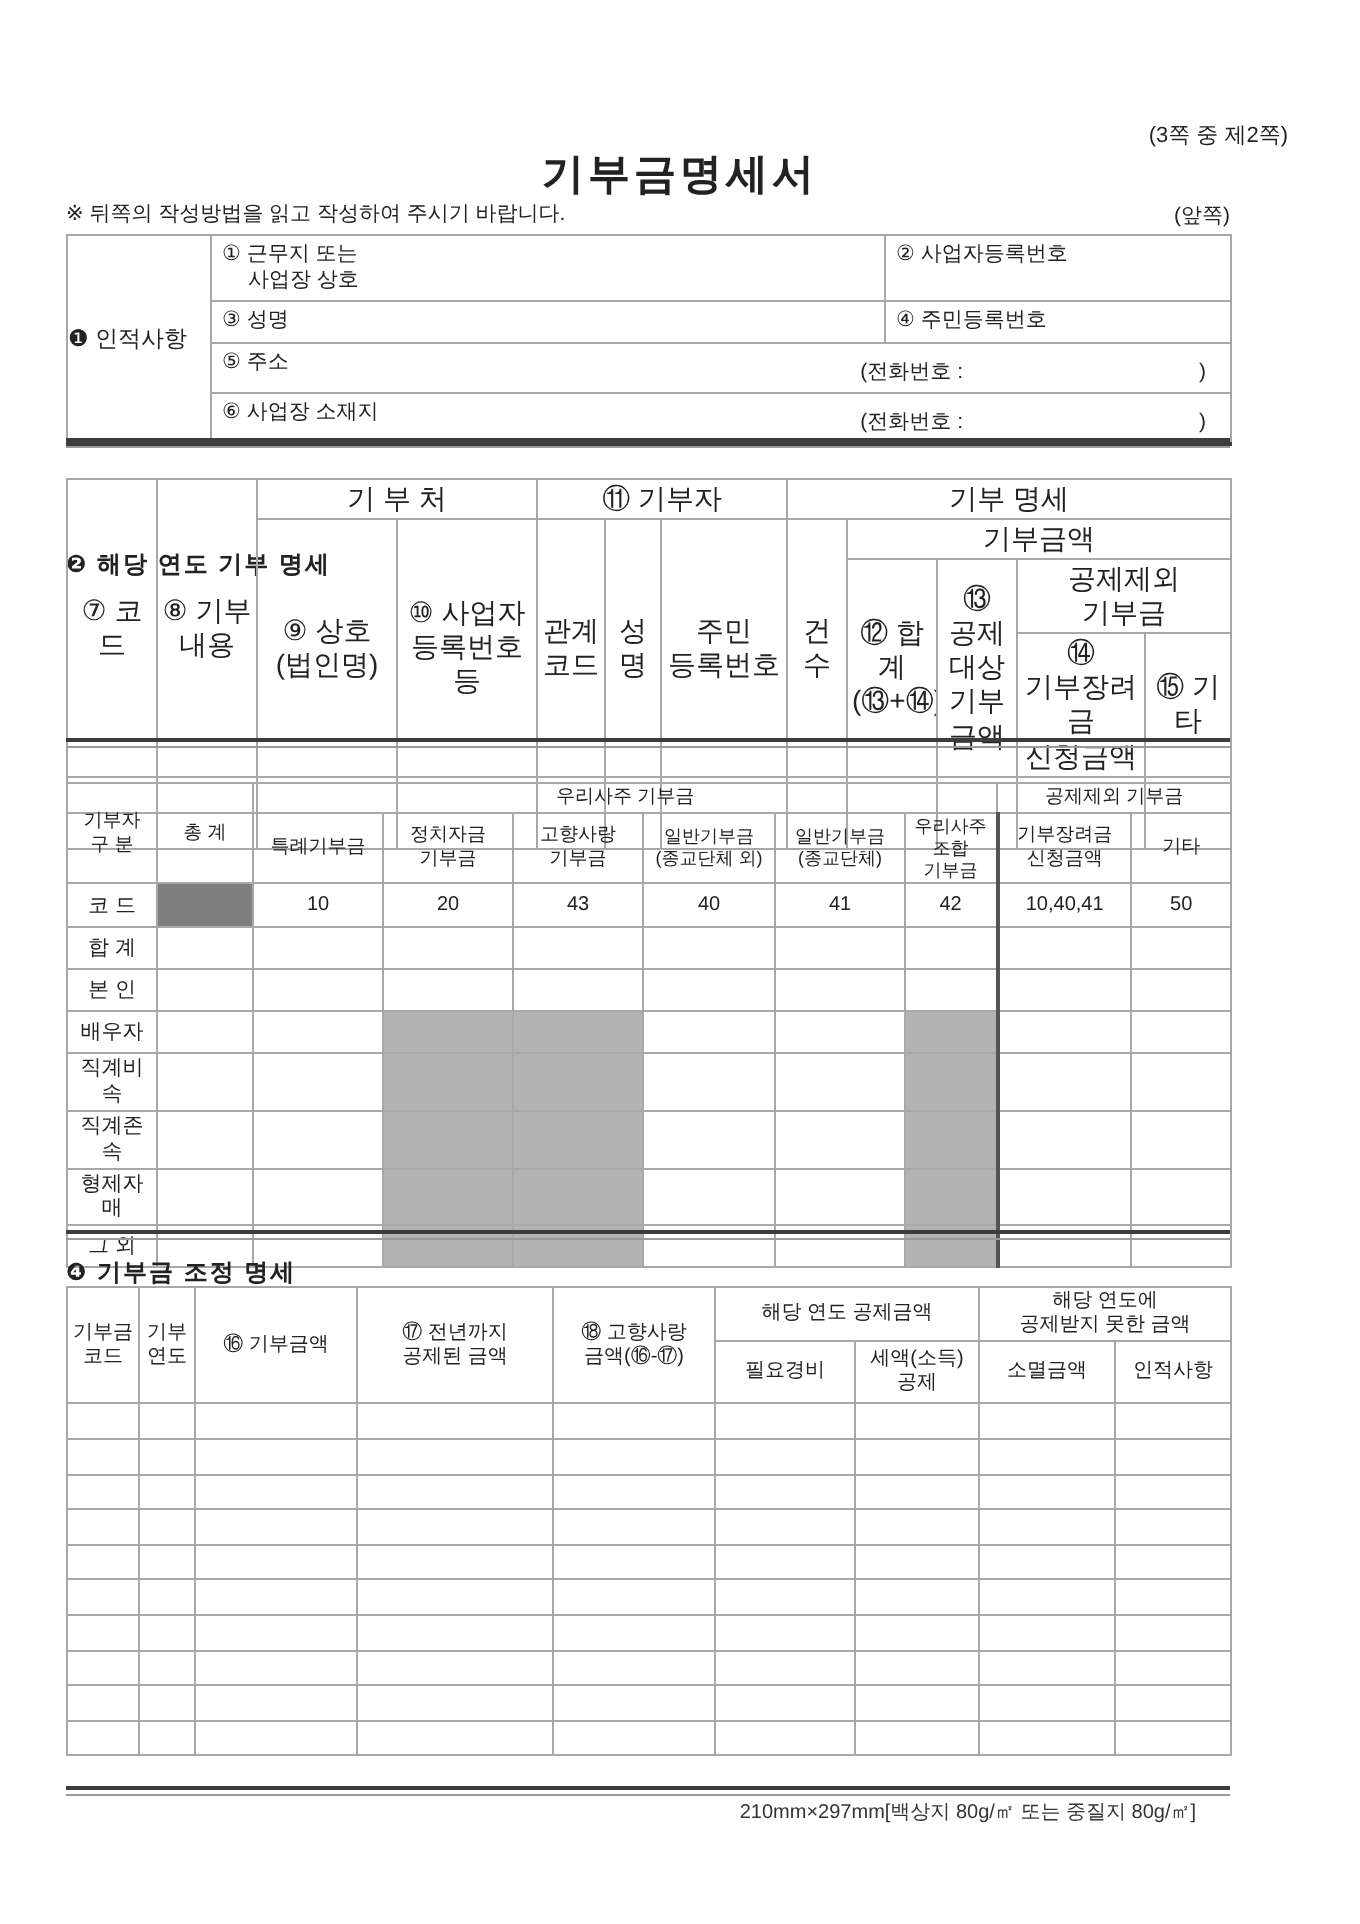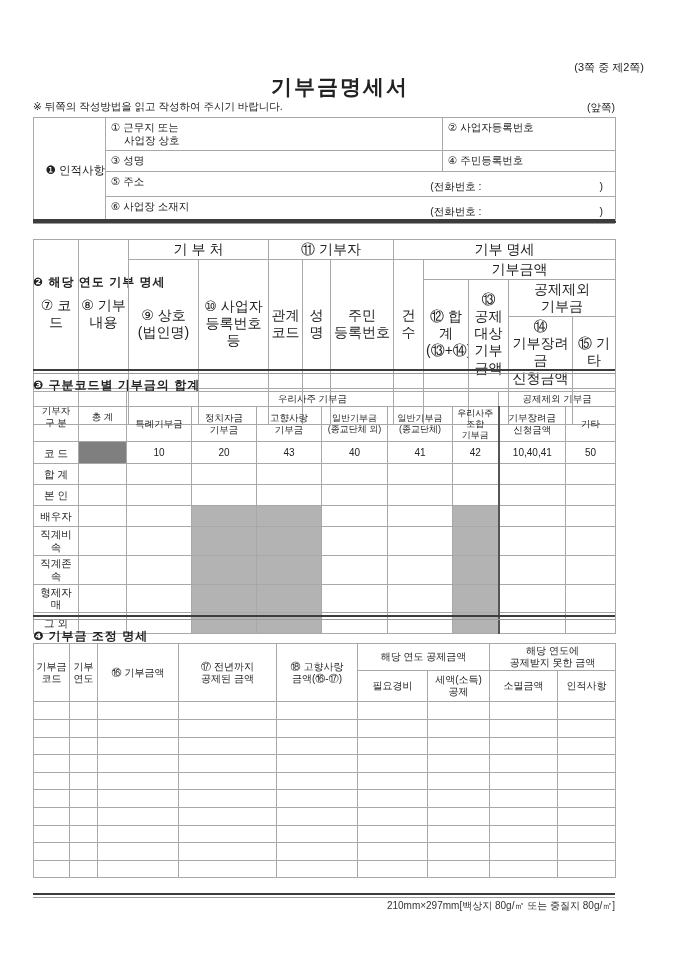--- a/index.html
+++ b/index.html
@@ -6,21 +6,21 @@
   .sheet{
     position:relative;width:680px;height:962px;background:#ffffff;
     font-family:"Liberation Sans","DejaVu Sans",sans-serif;color:#222;
     margin:0 auto;overflow:hidden;
   }
   .abs{position:absolute;}
   #page-indicator{top:60px;right:36px;font-size:11px;}
   #form-title{top:73px;left:0;width:100%;text-align:center;font-size:21px;font-weight:bold;letter-spacing:2px;}
   #note{top:100px;left:33px;font-size:10.5px;}
   #side-label{top:101px;right:65px;font-size:10.5px;}
-  #footer{top:899px;right:65px;font-size:10px;color:#333;}
+  #footer{top:899px;right:82px;font-size:10px;color:#333;}
 
   .divider{position:absolute;left:33px;width:582px;height:2px;
     border-top:2px solid #3c3c3c;border-bottom:1px solid #9a9a9a;}
   #divider1{top:219px;}
   #divider2{top:369px;}
   #divider3{top:615px;}
   #divider4{top:893px;}
 
   .sec-title{position:absolute;left:33px;font-size:12px;font-weight:bold;letter-spacing:1px;}
   #sec2-title{top:226px;margin-top:48px;}
@@ -31,21 +31,21 @@
     border:1px solid #6f6f6f;}
   table.form-table th,table.form-table td{
     border:1px solid #a8a8a8;font-weight:normal;text-align:center;vertical-align:middle;
     padding:1px 2px;font-size:10px;line-height:1.22;overflow:hidden;color:#222;
   }
   .pre{white-space:pre-line;}
 
   
   #sec1-table{left:33px;top:117px;width:582px;border-bottom:2px solid #3c3c3c;}
   #sec1-table td{text-align:left;vertical-align:top;padding:3px 5px;font-size:10.5px;}
-  #sec1-table td.s1label{text-align:right;vertical-align:middle;font-size:11.5px;padding:0;}
+  #sec1-table td.s1label{text-align:left;vertical-align:middle;font-size:11.5px;padding:0;}
   .phone{position:absolute;right:12px;bottom:3px;font-size:10.5px;}
   .gap{display:inline-block;width:118px;}
   .relcell{position:relative;}
   .ind2{margin-left:13px;}
 
   
   #sec2-table{left:33px;top:239px;width:582px;}
   #sec2-table th{font-size:14px;}
 
   
@@ -184,21 +184,20 @@
           <td></td>
           <td></td>
           <td></td>
           <td></td>
           <td></td>
         </tr>
       </tbody>
   </table>
   <div class="divider" id="divider2"></div>
 
-  <div class="sec-title" id="sec3-title">❸ 구분코드별 기부금의 합계</div>
   <table class="form-table" id="sec3-table">
     <colgroup>
       <col style="width:45px">
         <col style="width:48px">
         <col style="width:65px">
         <col style="width:65px">
       <col style="width:65px">
         <col style="width:66px">
         <col style="width:65px">
         <col style="width:46px">

